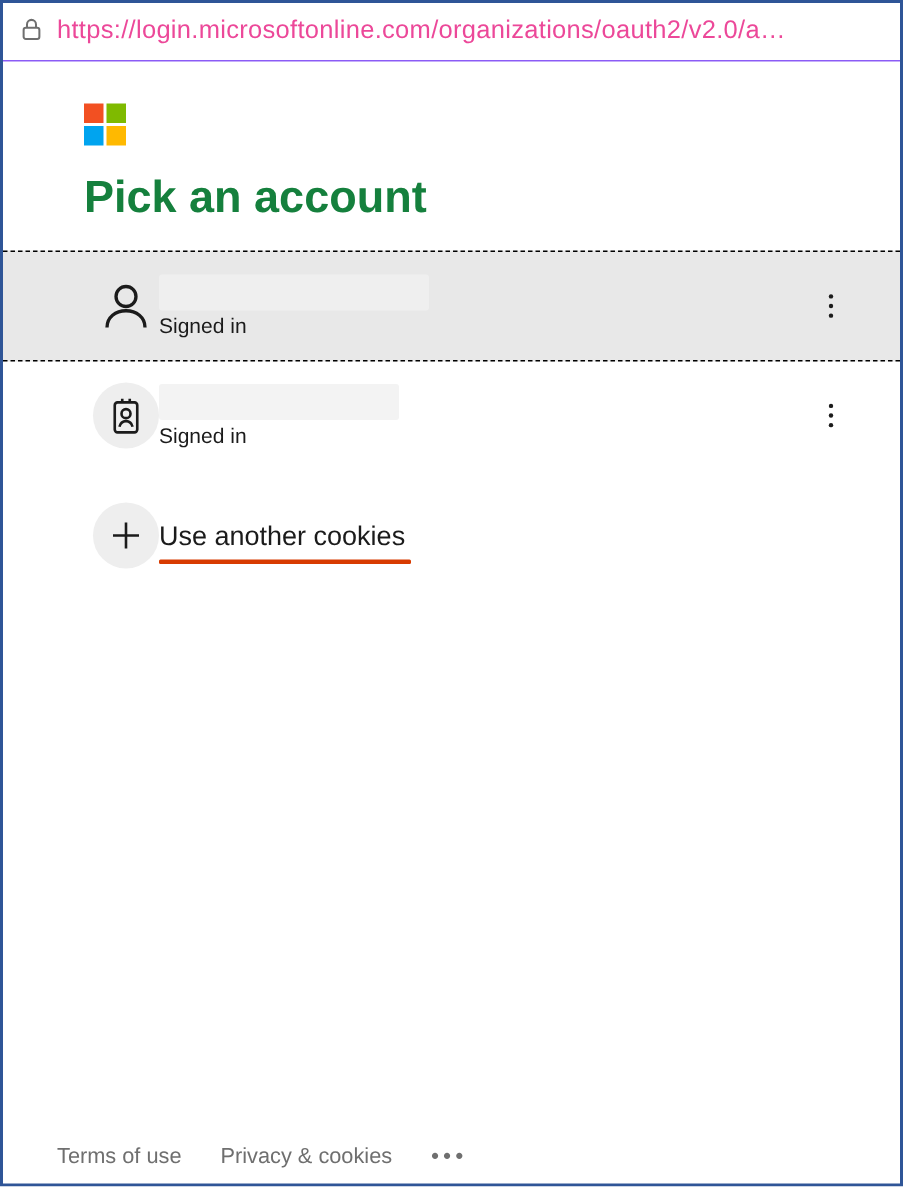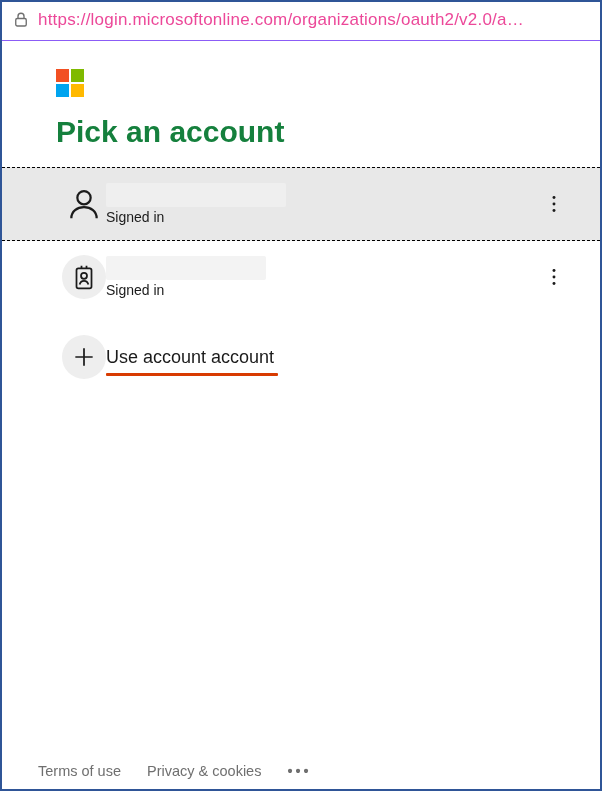--- a/index.html
+++ b/index.html
@@ -115,21 +115,21 @@
         </span>
       </div>
 
       <div class="acct-row another">
         <span class="avatar">
           <svg width="26" height="26" viewBox="0 0 24 24" fill="none" stroke="#1b1b1b" stroke-width="1.6">
             <path d="M12 4v16M4 12h16"></path>
           </svg>
         </span>
         <span class="underline-wrap">
-          <span class="another-label">Use account account</span>
+          <span class="another-label">Use another cookies</span>
           <span class="underline-red"></span>
         </span>
       </div>
 
     </div>
   </div>
 
   <div class="footer">
     <a>Terms of use</a>
     <a>Privacy &amp; cookies</a>

